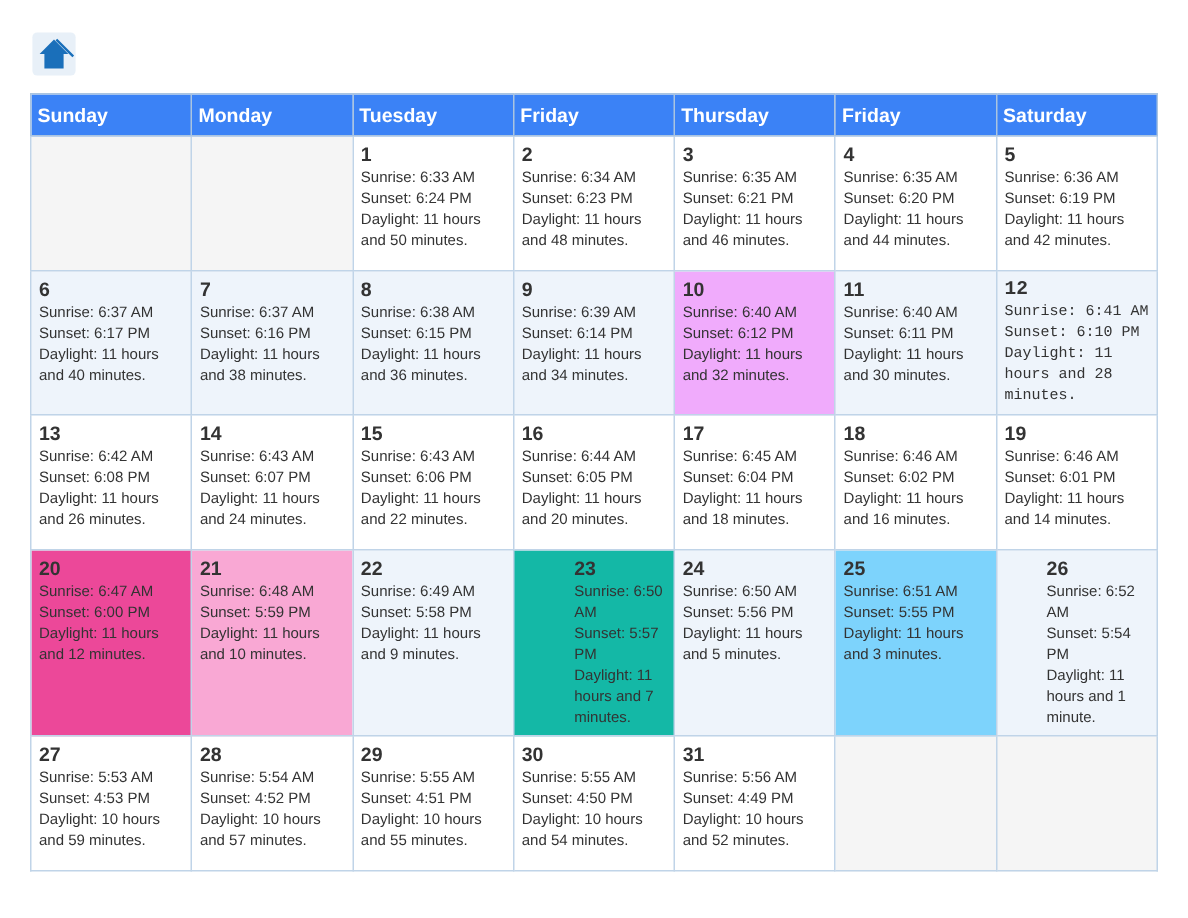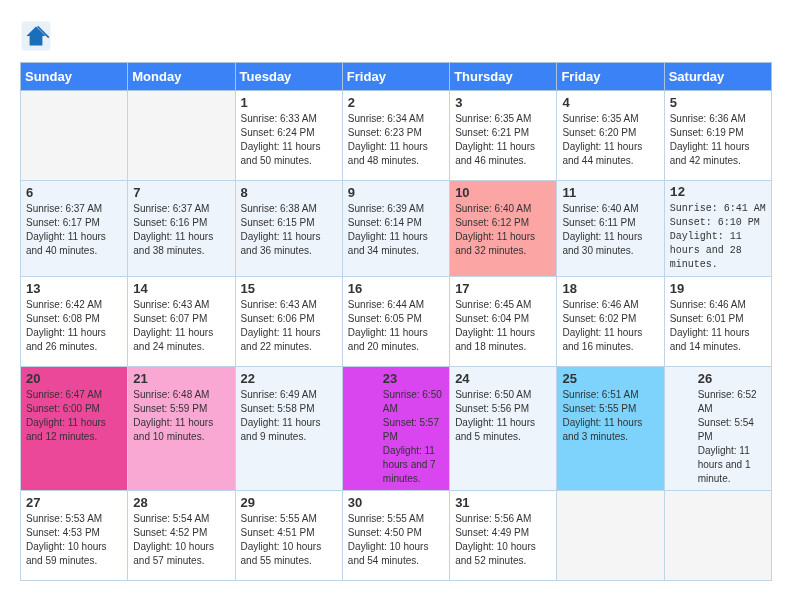--- a/index.html
+++ b/index.html
@@ -150,21 +150,21 @@
           <div class="day-detail">Sunrise: 6:37 AM<br>Sunset: 6:16 PM<br>Daylight: 11 hours and 38 minutes.</div>
         </td>
         <td style="background: rgb(238, 244, 251);">
           <div class="day-num">8</div>
           <div class="day-detail">Sunrise: 6:38 AM<br>Sunset: 6:15 PM<br>Daylight: 11 hours and 36 minutes.</div>
         </td>
         <td style="background: rgb(238, 244, 251);">
           <div class="day-num">9</div>
           <div class="day-detail">Sunrise: 6:39 AM<br>Sunset: 6:14 PM<br>Daylight: 11 hours and 34 minutes.</div>
         </td>
-        <td style="background: #fca5a5;">
+        <td style="background: #f0abfc;">
           <div class="day-num">10</div>
           <div class="day-detail">Sunrise: 6:40 AM<br>Sunset: 6:12 PM<br>Daylight: 11 hours and 32 minutes.</div>
         </td>
         <td style="background: rgb(238, 244, 251);">
           <div class="day-num">11</div>
           <div class="day-detail">Sunrise: 6:40 AM<br>Sunset: 6:11 PM<br>Daylight: 11 hours and 30 minutes.</div>
         </td>
         <td style="background: rgb(238, 244, 251); font-family: Liberation Mono, monospace;">
           <div class="day-num">12</div>
           <div class="day-detail">Sunrise: 6:41 AM<br>Sunset: 6:10 PM<br>Daylight: 11 hours and 28 minutes.</div>
@@ -206,21 +206,21 @@
           <div class="day-detail">Sunrise: 6:47 AM<br>Sunset: 6:00 PM<br>Daylight: 11 hours and 12 minutes.</div>
         </td>
         <td style="background: #f9a8d4;">
           <div class="day-num">21</div>
           <div class="day-detail">Sunrise: 6:48 AM<br>Sunset: 5:59 PM<br>Daylight: 11 hours and 10 minutes.</div>
         </td>
         <td style="background: rgb(238, 244, 251);">
           <div class="day-num">22</div>
           <div class="day-detail">Sunrise: 6:49 AM<br>Sunset: 5:58 PM<br>Daylight: 11 hours and 9 minutes.</div>
         </td>
-        <td style="background: #d946ef; padding-left: 40px;">
+        <td style="background: #14b8a6; padding-left: 40px;">
           <div class="day-num">23</div>
           <div class="day-detail">Sunrise: 6:50 AM<br>Sunset: 5:57 PM<br>Daylight: 11 hours and 7 minutes.</div>
         </td>
         <td style="background: rgb(238, 244, 251);">
           <div class="day-num">24</div>
           <div class="day-detail">Sunrise: 6:50 AM<br>Sunset: 5:56 PM<br>Daylight: 11 hours and 5 minutes.</div>
         </td>
         <td style="background: #7dd3fc;">
           <div class="day-num">25</div>
           <div class="day-detail">Sunrise: 6:51 AM<br>Sunset: 5:55 PM<br>Daylight: 11 hours and 3 minutes.</div>

